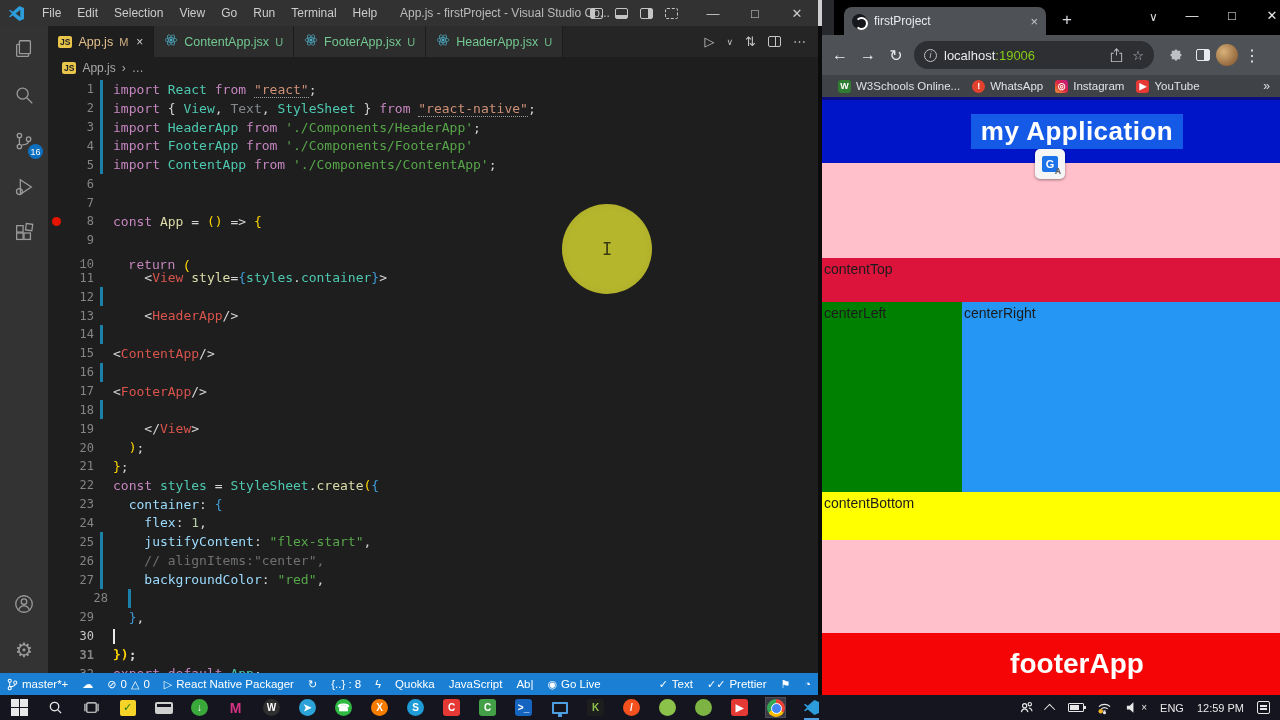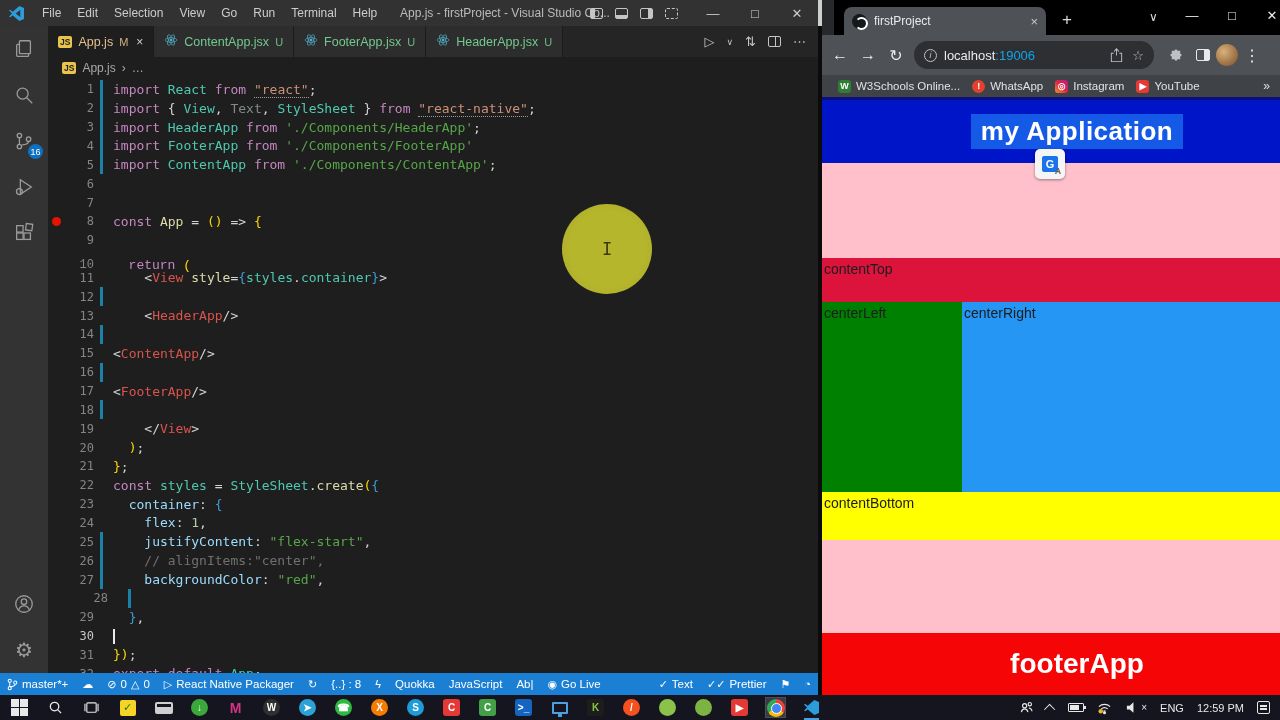--- a/index.html
+++ b/index.html
@@ -77,21 +77,21 @@
   .br-tab .tab-x{margin-left:auto;color:#c7cacd;font-size:13px;}
   .newtab-btn{position:absolute;left:228px;top:10px;color:#dadce0;font-size:17px;}
   .br-caret{position:absolute;left:315px;top:10px;color:#dadce0;font-size:12px;}
   .br-winbtn{position:absolute;top:0;width:40px;height:30px;display:flex;align-items:center;justify-content:center;color:#e8eaed;font-size:13px;}
 
   .br-toolbar{position:absolute;left:0;top:35px;width:100%;height:40px;background:#4e5155;display:flex;align-items:center;color:#e8eaed;}
   .nav-ic{width:28px;height:28px;display:flex;align-items:center;justify-content:center;font-size:16px;color:#e8eaed;}
   .omnibox{width:240px;height:28px;background:#2d2f33;border-radius:14px;display:flex;align-items:center;padding:0 10px;gap:7px;margin-left:4px;}
   .info-ic{width:13px;height:13px;border:1px solid #bdc1c6;border-radius:50%;color:#bdc1c6;font-size:9px;display:flex;align-items:center;justify-content:center;font-style:italic;flex:0 0 auto;}
   .url{font-size:13px;color:#e8eaed;white-space:nowrap;}
-  .url .port{color:#0ea5e9;}
+  .url .port{color:#84cc16;}
   .omni-right{margin-left:auto;display:flex;gap:8px;align-items:center;color:#bdc1c6;font-size:13px;}
   .avatar{width:22px;height:22px;border-radius:50%;background:radial-gradient(circle at 35% 35%,#d8b27a,#7a4b26);margin-left:6px;}
   .panel-ic{width:14px;height:12px;border:1.5px solid #e8eaed;border-radius:2px;position:relative;}
   .panel-ic::before{content:"";position:absolute;right:0;top:0;bottom:0;width:5px;background:#e8eaed;}
   .puzzle-svg,.share-svg{width:15px;height:15px;fill:#bdc1c6;}
 
   .br-bookmarks{position:absolute;left:0;top:75px;width:100%;height:22px;background:#3f4246;display:flex;align-items:center;gap:4px;padding-left:10px;color:#dfe1e5;font-size:11.5px;}
   .bm-item{display:flex;align-items:center;gap:5px;padding:0 6px;white-space:nowrap;}
   .bm-ic{width:13px;height:13px;border-radius:3px;display:flex;align-items:center;justify-content:center;font-size:9px;font-weight:bold;color:#fff;flex:0 0 auto;}
   .bm-more{margin-left:auto;padding-right:10px;color:#dfe1e5;font-size:12px;}
@@ -295,21 +295,21 @@
         <div class="code-line" style="top: 378px;"><span class="ln-bp"></span><span class="ln-num">21</span><span class="ln-git"></span><span class="ln-code"><span class="tk-b">}</span><span class="tk-p">;</span></span></div>
         <div class="code-line" style="top: 396.85px;"><span class="ln-bp"></span><span class="ln-num">22</span><span class="ln-git"></span><span class="ln-code"><span class="tk-k">const </span><span class="tk-t">styles </span><span class="tk-w">= </span><span class="tk-t">StyleSheet</span><span class="tk-w">.</span><span class="tk-f">create</span><span class="tk-b">(</span><span class="tk-bb">{</span></span></div>
         <div class="code-line" style="top: 415.7px;"><span class="ln-bp"></span><span class="ln-num">23</span><span class="ln-git"></span><span class="ln-code"><span class="tk-w">  </span><span class="tk-pr">container</span><span class="tk-p">: </span><span class="tk-bb">{</span></span></div>
         <div class="code-line" style="top: 434.55px;"><span class="ln-bp"></span><span class="ln-num">24</span><span class="ln-git"></span><span class="ln-code"><span class="tk-w">    </span><span class="tk-pr">flex</span><span class="tk-p">: </span><span class="tk-n">1</span><span class="tk-p">,</span></span></div>
         <div class="code-line" style="top: 453.4px;"><span class="ln-bp"></span><span class="ln-num">25</span><span class="ln-git on"></span><span class="ln-code"><span class="tk-w">    </span><span class="tk-pr">justifyContent</span><span class="tk-p">: </span><span class="tk-sg">"flex-start"</span><span class="tk-p">,</span></span></div>
         <div class="code-line" style="top: 472.25px;"><span class="ln-bp"></span><span class="ln-num">26</span><span class="ln-git on"></span><span class="ln-code"><span class="tk-w">    </span><span class="tk-c">// alignItems:"center",</span></span></div>
         <div class="code-line" style="top: 491.1px;"><span class="ln-bp"></span><span class="ln-num">27</span><span class="ln-git on"></span><span class="ln-code"><span class="tk-w">    </span><span class="tk-pr">backgroundColor</span><span class="tk-p">: </span><span class="tk-sg">"red"</span><span class="tk-p">,</span></span></div>
         <div class="code-line" style="top: 509.95px; gap: 14px;"><span class="ln-bp"></span><span class="ln-num">28</span><span class="ln-git on"></span><span class="ln-code"></span></div>
         <div class="code-line" style="top: 528.8px;"><span class="ln-bp"></span><span class="ln-num">29</span><span class="ln-git"></span><span class="ln-code"><span class="tk-w">  </span><span class="tk-bb">}</span><span class="tk-p">,</span></span></div>
         <div class="code-line" style="top: 547.65px;"><span class="ln-bp"></span><span class="ln-num" style="color: rgb(198, 198, 198);">30</span><span class="ln-git"></span><span class="ln-code"><span class="caret"></span></span></div>
-        <div class="code-line" style="top: 566.5px;"><span class="ln-bp"></span><span class="ln-num">31</span><span class="ln-git"></span><span class="ln-code"><span class="tk-b">})</span><span class="tk-p">;</span></span></div>
+        <div class="code-line" style="top: 566.5px; font-weight: bold;"><span class="ln-bp"></span><span class="ln-num">31</span><span class="ln-git"></span><span class="ln-code"><span class="tk-b">})</span><span class="tk-p">;</span></span></div>
         <div class="code-line" style="top: 585.35px;"><span class="ln-bp"></span><span class="ln-num">32</span><span class="ln-git"></span><span class="ln-code"><span class="tk-k">export default </span><span class="tk-t">App</span><span class="tk-p">;</span></span></div>
       </div>
 
     <div class="mouse-halo">
         <span>I</span>
       </div>
 
     <div class="statusbar">
       <div class="sb-left" id="sb-left">
           <span class="sb-item">

